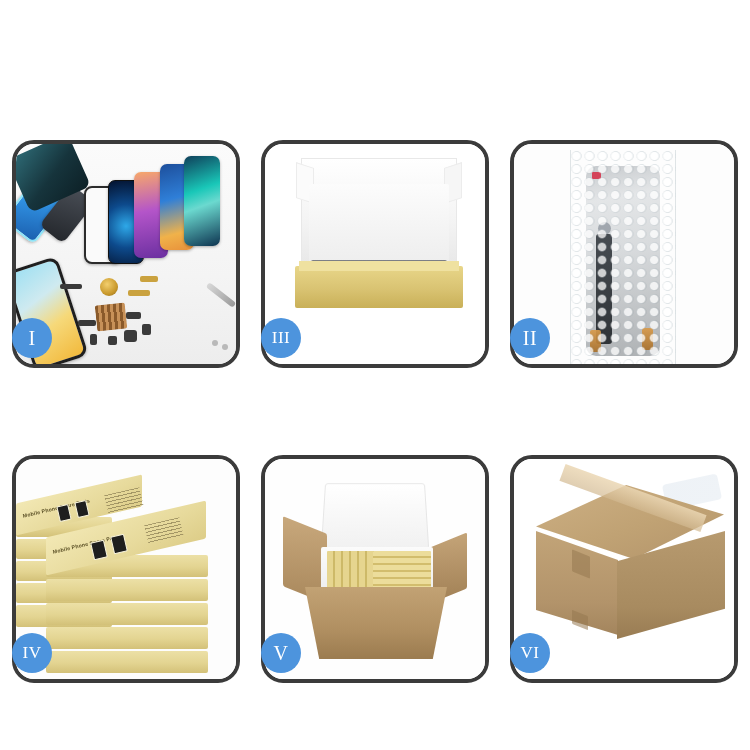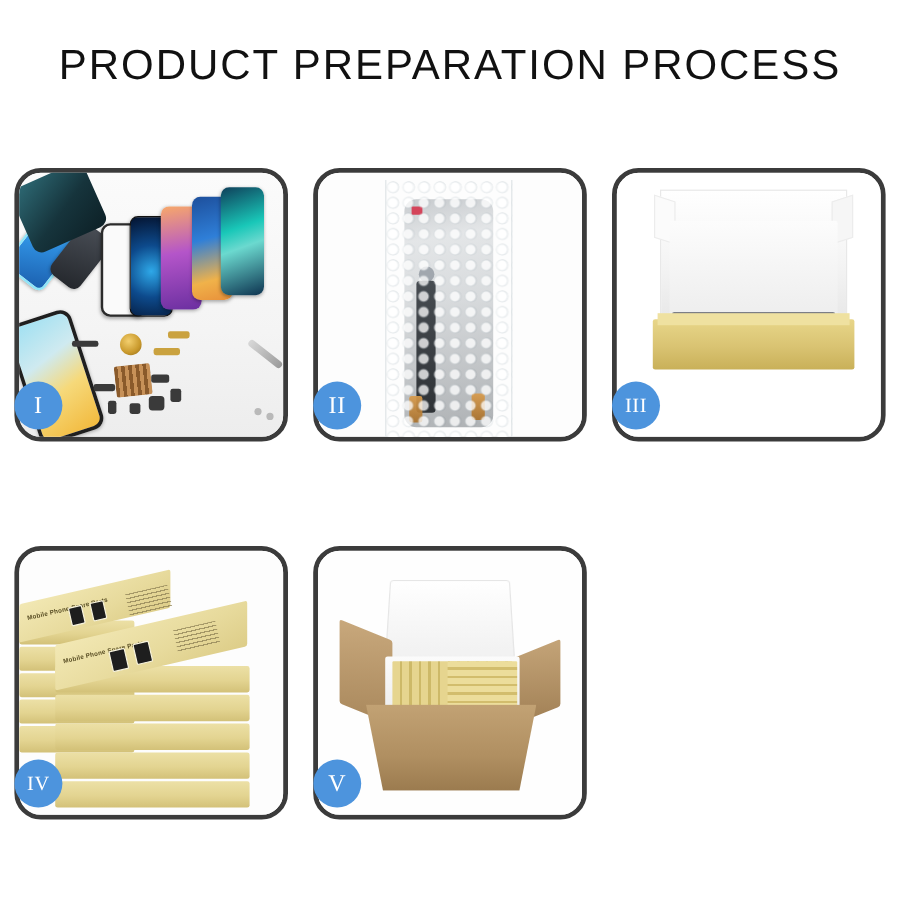--- a/index.html
+++ b/index.html
@@ -392,21 +392,20 @@
     left: 150px; top: 20px; width: 56px; height: 26px;
     background: linear-gradient(140deg,rgba(235,240,245,.85),rgba(215,225,235,.4));
     transform: rotate(-12deg);
     border-radius: 4px;
   }
 </style>
 </head>
 <body>
 
 <div class="header">
-  <div class="main-title">PRODUCT PREPARATION PROCESS</div>
 </div>
 
 <div class="grid">
 
   <div class="panel">
     <div class="panel-inner">
       <div class="p1-bg"></div>
       <div class="ph ph-a"></div>
       <div class="ph ph-b"></div>
       <div class="ph ph-c"></div>
@@ -429,42 +428,42 @@
       <div class="part" style="left:126px;top:180px;width:9px;height:11px;"></div>
       <div class="tweezer"></div>
       <div class="part" style="left:196px;top:196px;width:6px;height:6px;border-radius:50%;background:#b9b9b9;"></div>
       <div class="part" style="left:206px;top:200px;width:6px;height:6px;border-radius:50%;background:#b9b9b9;"></div>
     </div>
     <div class="badge">I</div>
   </div>
 
   <div class="panel">
     <div class="panel-inner">
+      <div class="p3-bg"></div>
+      <div class="foam-lid"></div>
+      <div class="foam-inner"></div>
+      <div class="tray-dark"></div>
+      <div class="gold-tray"></div>
+    </div>
+    <div class="badge wide">III</div>
+  </div>
+
+  <div class="panel">
+    <div class="panel-inner">
       <div class="p2-bg"></div>
       <div class="bubble-bag"></div>
       <div class="lcd"></div>
       <div class="red-tab"></div>
       <div class="flex-dot"></div>
       <div class="flex-strip"></div>
       <div class="conn" style="left:76px;top:186px;"></div>
       <div class="conn" style="left:128px;top:184px;"></div>
       <div class="bag-overlay"></div>
     </div>
     <div class="badge">II</div>
-  </div>
-
-  <div class="panel">
-    <div class="panel-inner">
-      <div class="p3-bg"></div>
-      <div class="foam-lid"></div>
-      <div class="foam-inner"></div>
-      <div class="tray-dark"></div>
-      <div class="gold-tray"></div>
-    </div>
-    <div class="badge wide">III</div>
   </div>
 
   <div class="panel">
     <div class="panel-inner">
       <div class="p4-bg"></div>
 
       <div class="stack-box" style="left:0px;top:58px;width:96px;height:20px;"></div>
       <div class="stack-box" style="left:0px;top:80px;width:96px;height:20px;"></div>
       <div class="stack-box" style="left:0px;top:102px;width:96px;height:20px;"></div>
       <div class="stack-box" style="left:0px;top:124px;width:96px;height:20px;"></div>
@@ -498,14 +497,27 @@
       <div class="v-flapL"></div>
       <div class="v-flapR"></div>
       <div class="v-innerfoam"></div>
       <div class="v-goldstack"></div>
       <div class="v-goldstack2"></div>
       <div class="v-body"></div>
     </div>
     <div class="badge">V</div>
   </div>
 
+  <div class="panel">
+    <div class="panel-inner">
+      <div class="p6-bg"></div>
+      <div class="vi-wrap"></div>
+      <div class="vi-top"></div>
+      <div class="vi-front"></div>
+      <div class="vi-side"></div>
+      <div class="vi-tape"></div>
+      <div class="vi-tab" style="left:58px;top:94px;width:18px;height:22px;transform:skewY(22deg);"></div>
+      <div class="vi-tab" style="left:58px;top:154px;width:16px;height:14px;transform:skewY(22deg);"></div>
+    </div>
+    <div class="badge wide">VI</div>
+  </div>
 
 </div>
 
 </body></html>

